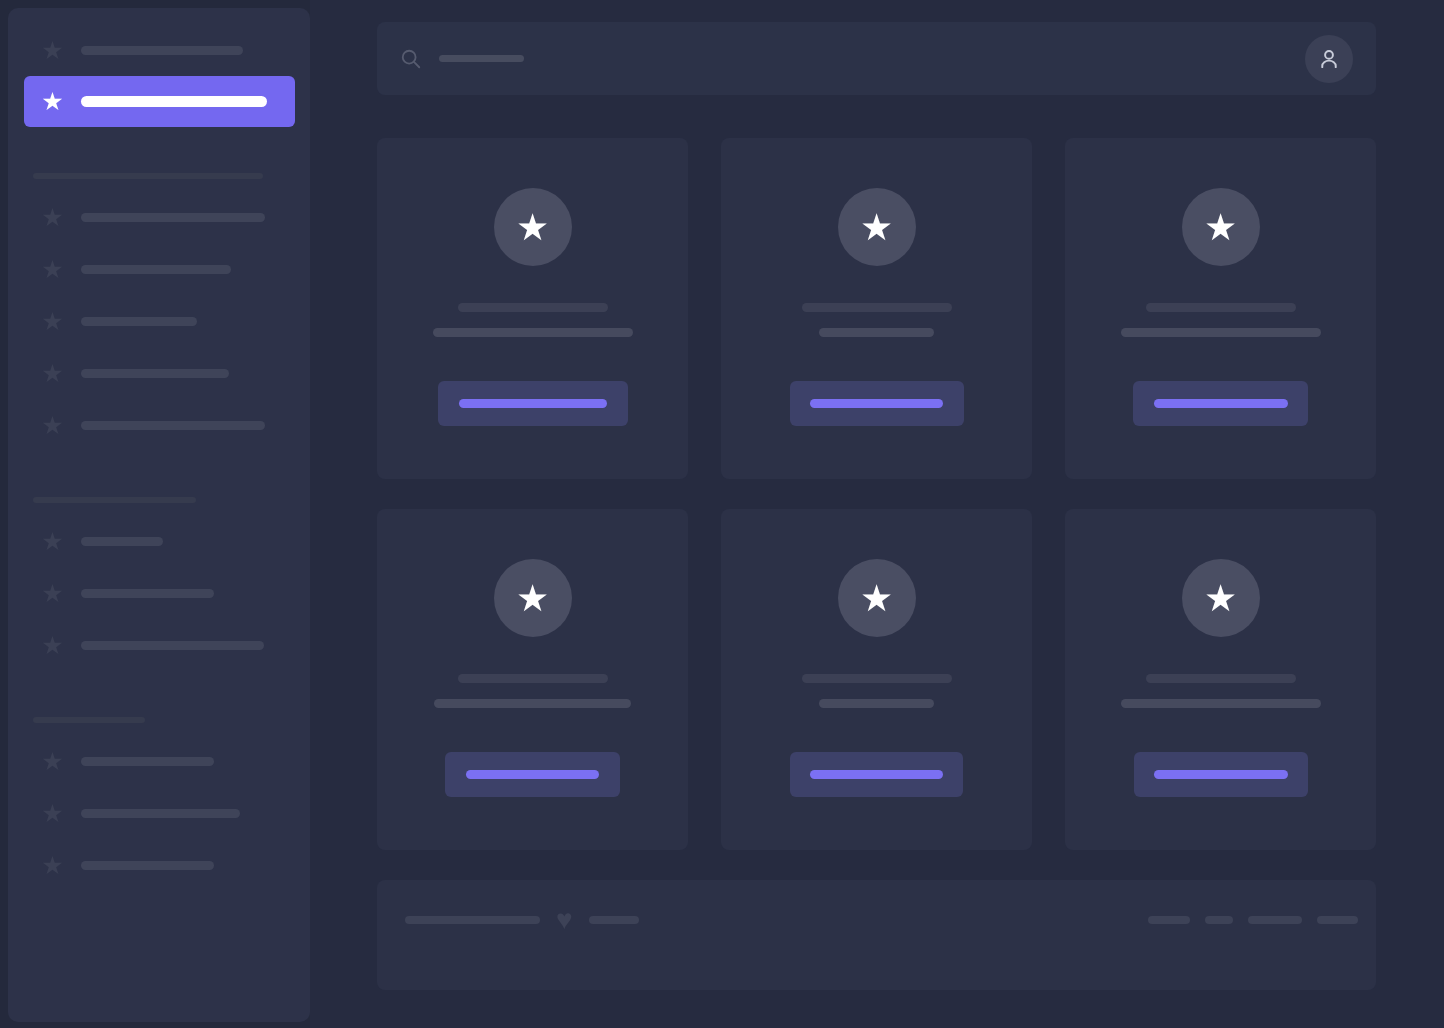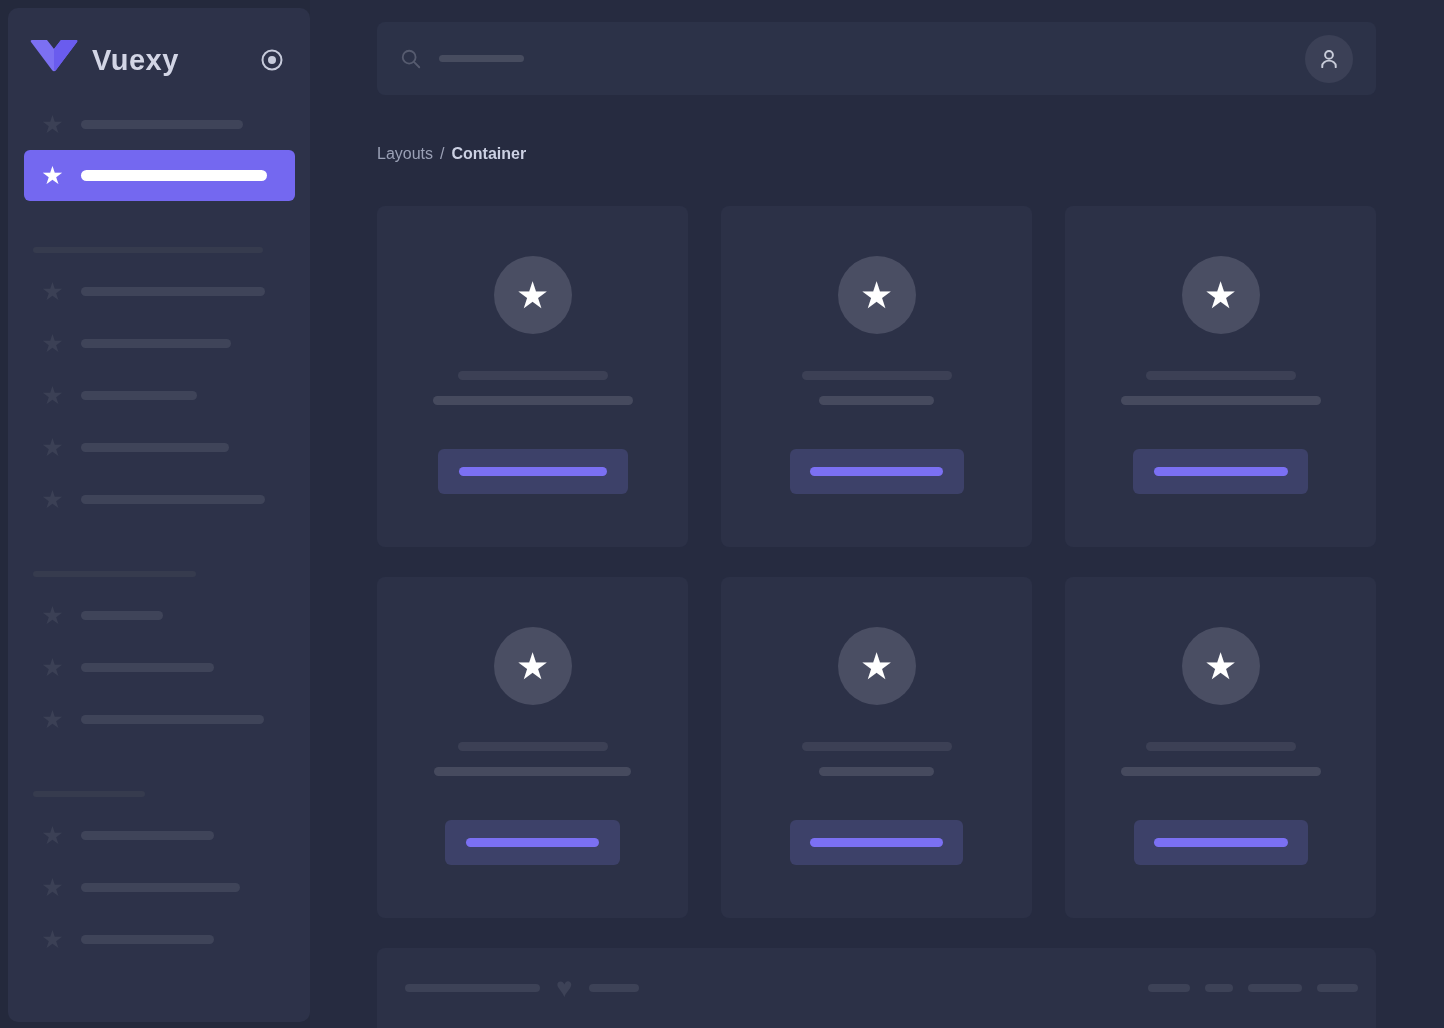--- a/index.html
+++ b/index.html
@@ -84,35 +84,20 @@
   .f-bar { height: 8px; border-radius: 999px; background: #3d4257; }
   .heart { color: #3d4257; font-size: 28px; line-height: 1; margin: 0 16px; }
   .f-right { margin-left: auto; display: flex; align-items: center; gap: 15px; }
 </style>
 </head>
 <body>
 
 <div class="app">
 
   <aside class="sidebar">
-    <div class="logo-row">
-      <span class="logo-mark">
-        <svg viewBox="0 0 48 40" width="48" height="40">
-          <path d="M2 0 H17 L24 9 L31 0 H46 Q48 0 47 2 L26 30 Q24 32.5 22 30 L1 2 Q0 0 2 0 Z" fill="#7c70f2"></path>
-          <path d="M24 9 L31 0 H46 Q48 0 47 2 L26 30 Q24.5 32 24 29 Z" fill="#6a5cee"></path>
-        </svg>
-      </span>
-      <span class="logo-text">Vuexy</span>
-      <span class="toggle">
-        <svg viewBox="0 0 24 24" width="24" height="24">
-          <circle cx="12" cy="12" r="9.5" fill="none" stroke="#c6cada" stroke-width="2"></circle>
-          <circle cx="12" cy="12" r="4" fill="#c6cada"></circle>
-        </svg>
-      </span>
-    </div>
     <nav class="side-nav" id="side-nav">
         <div class="nav-item">
           <span class="star">★</span>
           <span class="bar" style="width: 162px;"></span>
         </div>
         <div class="nav-item active">
           <span class="star">★</span>
           <span class="bar" style="width: 186px;"></span>
         </div>
         <div class="nav-header">
@@ -184,23 +169,20 @@
         <span class="search-bar" id="search-skeleton" style="width: 85px;"></span>
       </div>
       <span class="avatar">
         <svg viewBox="0 0 24 24" width="26" height="26">
           <circle cx="12" cy="8.2" r="3.6" fill="none" stroke="#c9cdda" stroke-width="1.8"></circle>
           <path d="M5.8 19.5 v-1.2 a6.2 4.8 0 0 1 12.4 0 v1.2" fill="none" stroke="#c9cdda" stroke-width="1.8" stroke-linecap="round"></path>
         </svg>
       </span>
     </div>
 
-    <div class="breadcrumb">
-      <span>Layouts</span><span class="sep">/</span><span class="current">Container</span>
-    </div>
 
     <div class="grid" id="card-grid">
         <div class="card">
           <div class="circle">
             <span class="star">★</span>
           </div>
           <div class="line1" style="width: 150px;"></div>
           <div class="line2" style="width: 200px;"></div>
           <button class="btn" style="width: 190px;">
             <span class="btn-bar" style="width: 148px;"></span>

